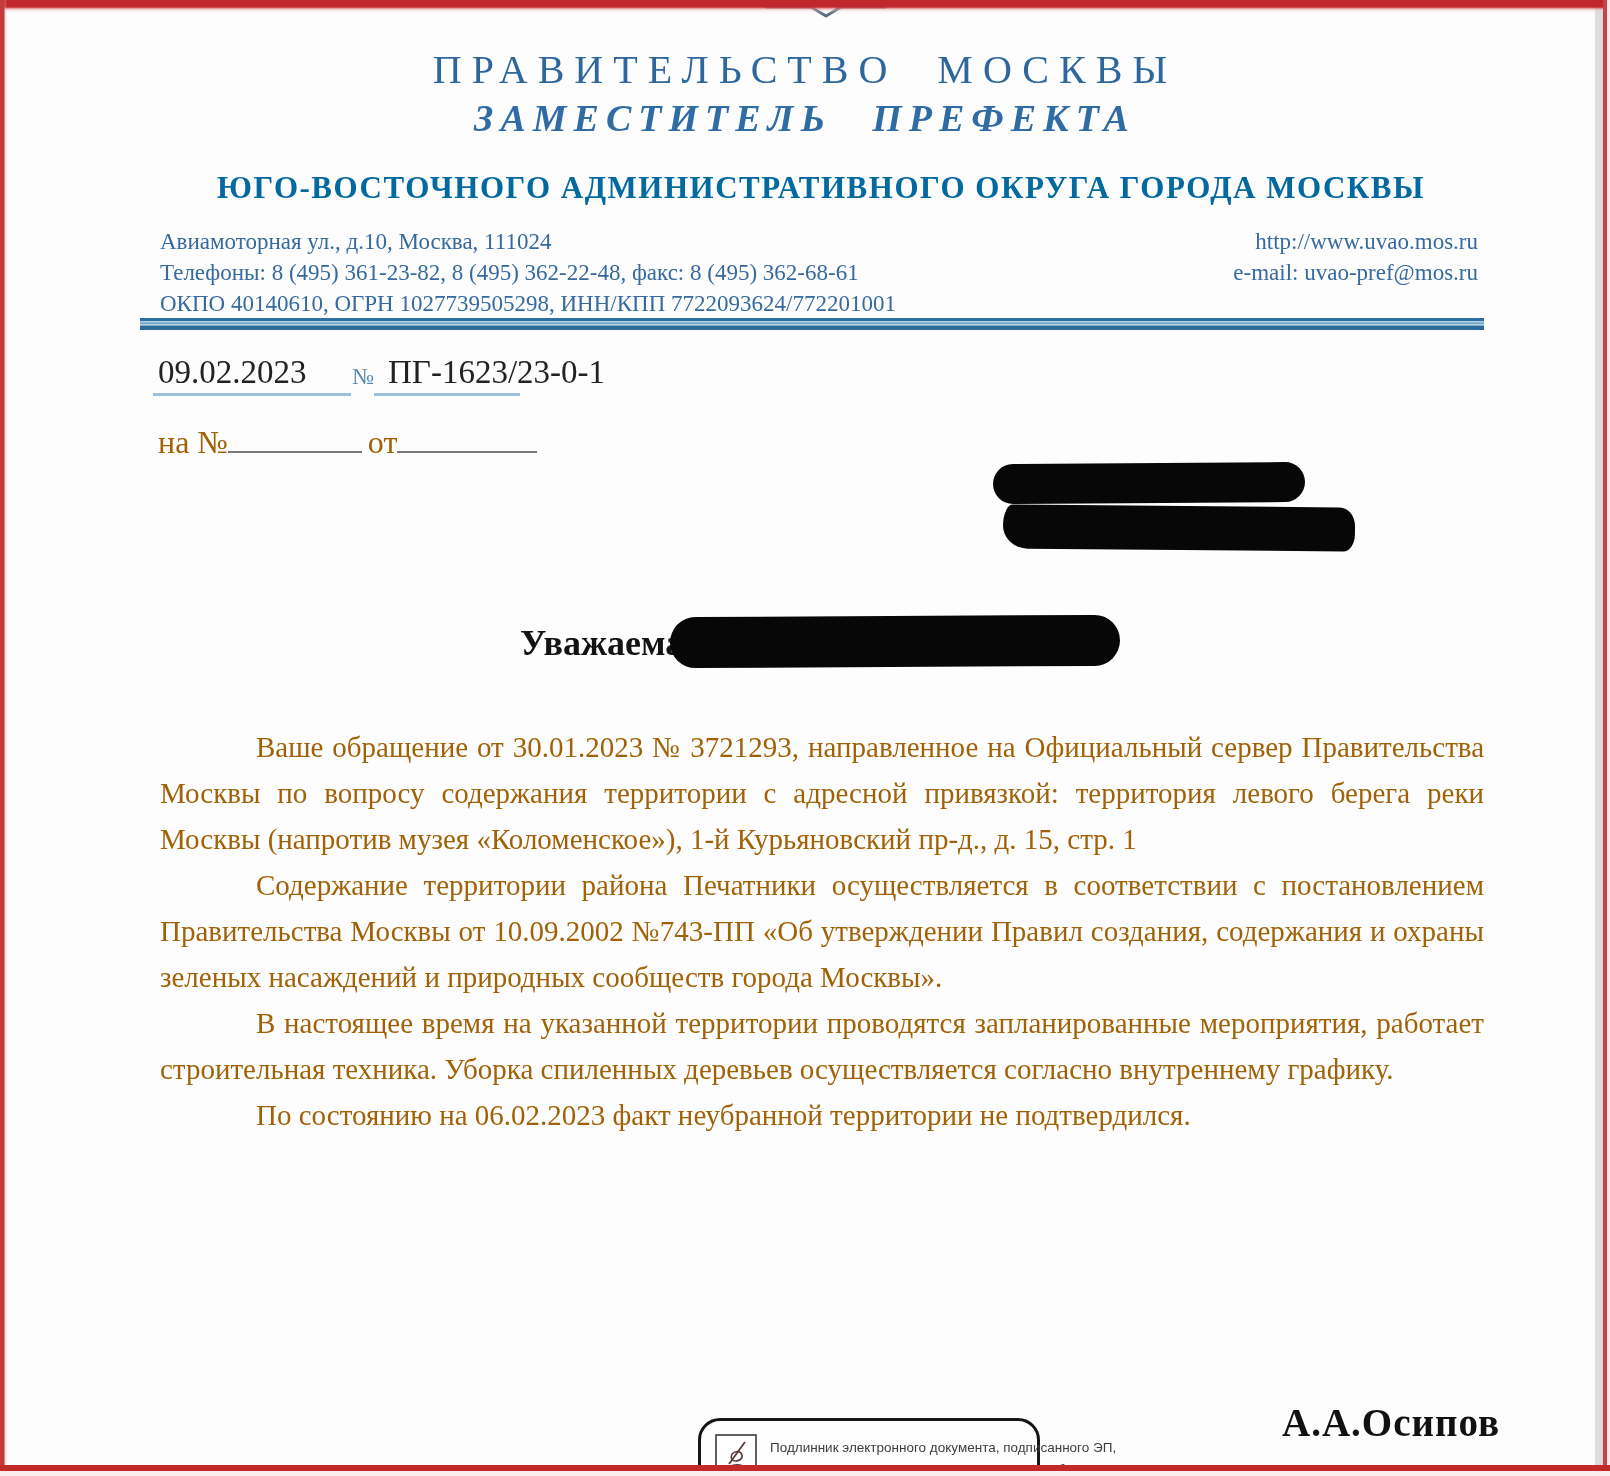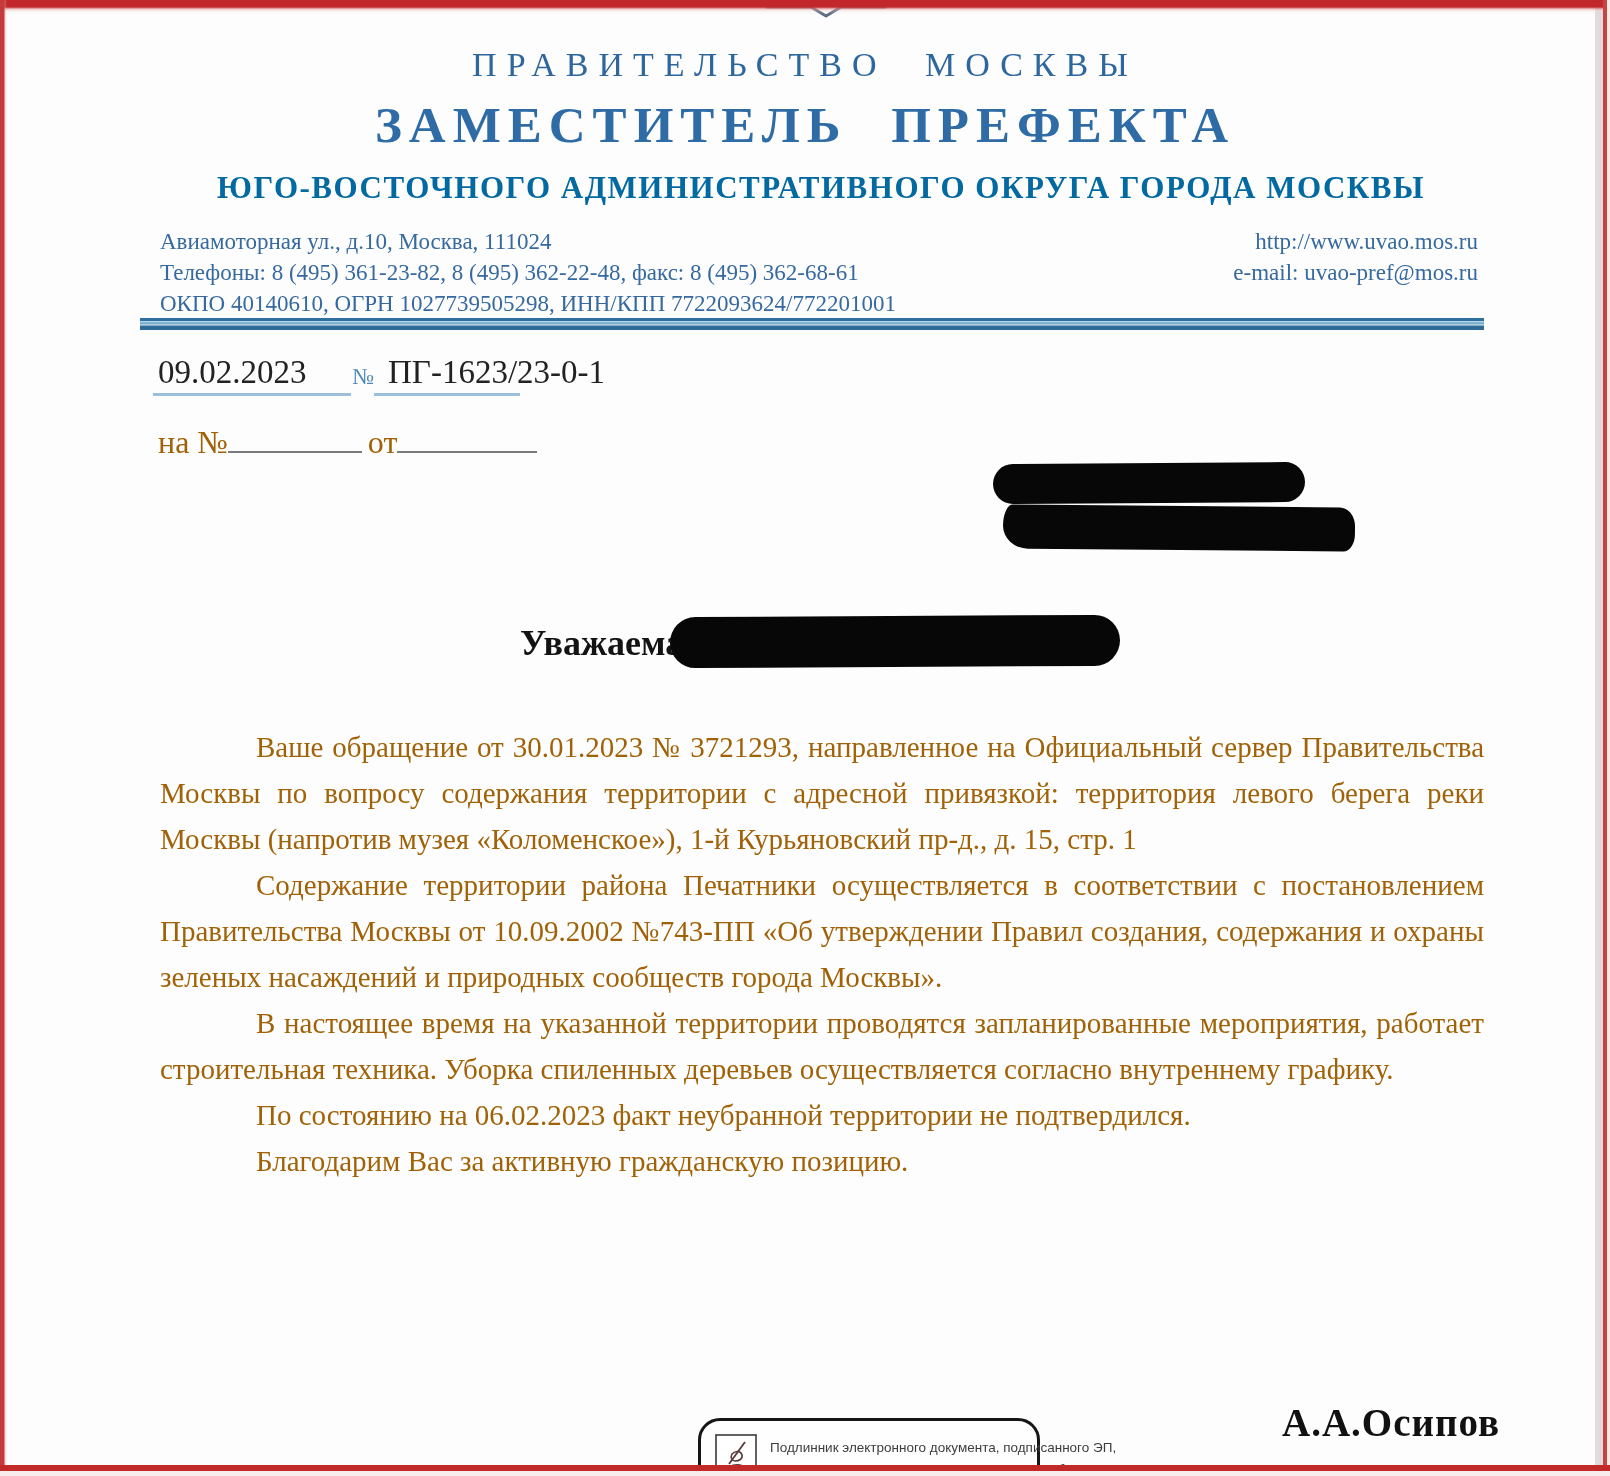--- a/index.html
+++ b/index.html
@@ -27,26 +27,26 @@
   .border-bottom-red { position: absolute; left: 0; top: 1465px; width: 100%; height: 6px; background: #c22a2a; z-index: 7; }
   .border-bottom-edge{ position: absolute; left: 0; top: 1471px; width: 100%; height: 5px; background: #f8ecec; z-index: 7; }
 
   
   .fold-mark { position: absolute; left: 765px; top: 2px; z-index: 2; }
 
   
   .head-org {
     position: absolute; left: 0; top: 46px; width: 100%;
     text-align: center; color: #2e679e;
-    font-size: 34px; letter-spacing: 10px; word-spacing: 20px;
+    font-size: 40px; letter-spacing: 10px; word-spacing: 20px;
   }
   .head-title {
     position: absolute; left: 0; top: 96px; width: 100%;
     text-align: center; color: #2f6ca6; font-weight: bold;
-    font-size: 51px; letter-spacing: 7px; word-spacing: 24px;
+    font-size: 38px; letter-spacing: 7px; word-spacing: 24px; font-style: italic;
   }
   .head-subtitle {
     position: absolute; left: 16px; top: 170px; width: 100%;
     text-align: center; color: #0369a1; font-weight: bold;
     font-size: 31px; letter-spacing: 1.5px;
   }
   .contact-left {
     position: absolute; left: 160px; top: 226px; width: 900px;
     color: #36699f; font-size: 23px; line-height: 31px;
   }
@@ -154,21 +154,20 @@
   <div class="redact redact-2"></div>
 
   <div class="salutation">Уважаемая</div>
   <div class="redact redact-3"></div>
 
   <div class="body-text">
     <p>Ваше обращение от 30.01.2023 № 3721293, направленное на Официальный сервер Правительства Москвы по вопросу содержания территории с адресной привязкой: территория левого берега реки Москвы (напротив музея «Коломенское»), 1-й Курьяновский пр-д., д. 15, стр. 1</p>
     <p>Содержание территории района Печатники осуществляется в соответствии с постановлением Правительства Москвы от 10.09.2002 №743-ПП «Об утверждении Правил создания, содержания и охраны зеленых насаждений и природных сообществ города Москвы».</p>
     <p>В настоящее время на указанной территории проводятся запланированные мероприятия, работает строительная техника. Уборка спиленных деревьев осуществляется согласно внутреннему графику.</p>
     <p>По состоянию на 06.02.2023 факт неубранной территории не подтвердился.</p>
-    <p>Благодарим Вас за активную гражданскую позицию.</p>
   </div>
 
   <div class="stamp">
     <svg class="stamp-emblem" viewBox="0 0 42 58">
       <rect x="1" y="1" width="40" height="56" fill="#ffffff" stroke="#3a3a3a" stroke-width="1.6"></rect>
       <path d="M30 8 L14 30" stroke="#5a3a3a" stroke-width="1.8" fill="none"></path>
       <path d="M17 20 C21 16 26 17 27 21 C28 25 24 27 20 27 C17 27 15 24 17 20 Z" fill="none" stroke="#5a3a3a" stroke-width="1.6"></path>
       <path d="M8 40 C12 33 18 30 25 31 C30 32 33 36 32 41 C28 44 22 43 18 46 C14 48 11 46 8 40 Z" fill="none" stroke="#5a3a3a" stroke-width="1.6"></path>
       <path d="M10 50 C16 47 24 47 31 49" stroke="#5a3a3a" stroke-width="1.6" fill="none"></path>
     </svg>

